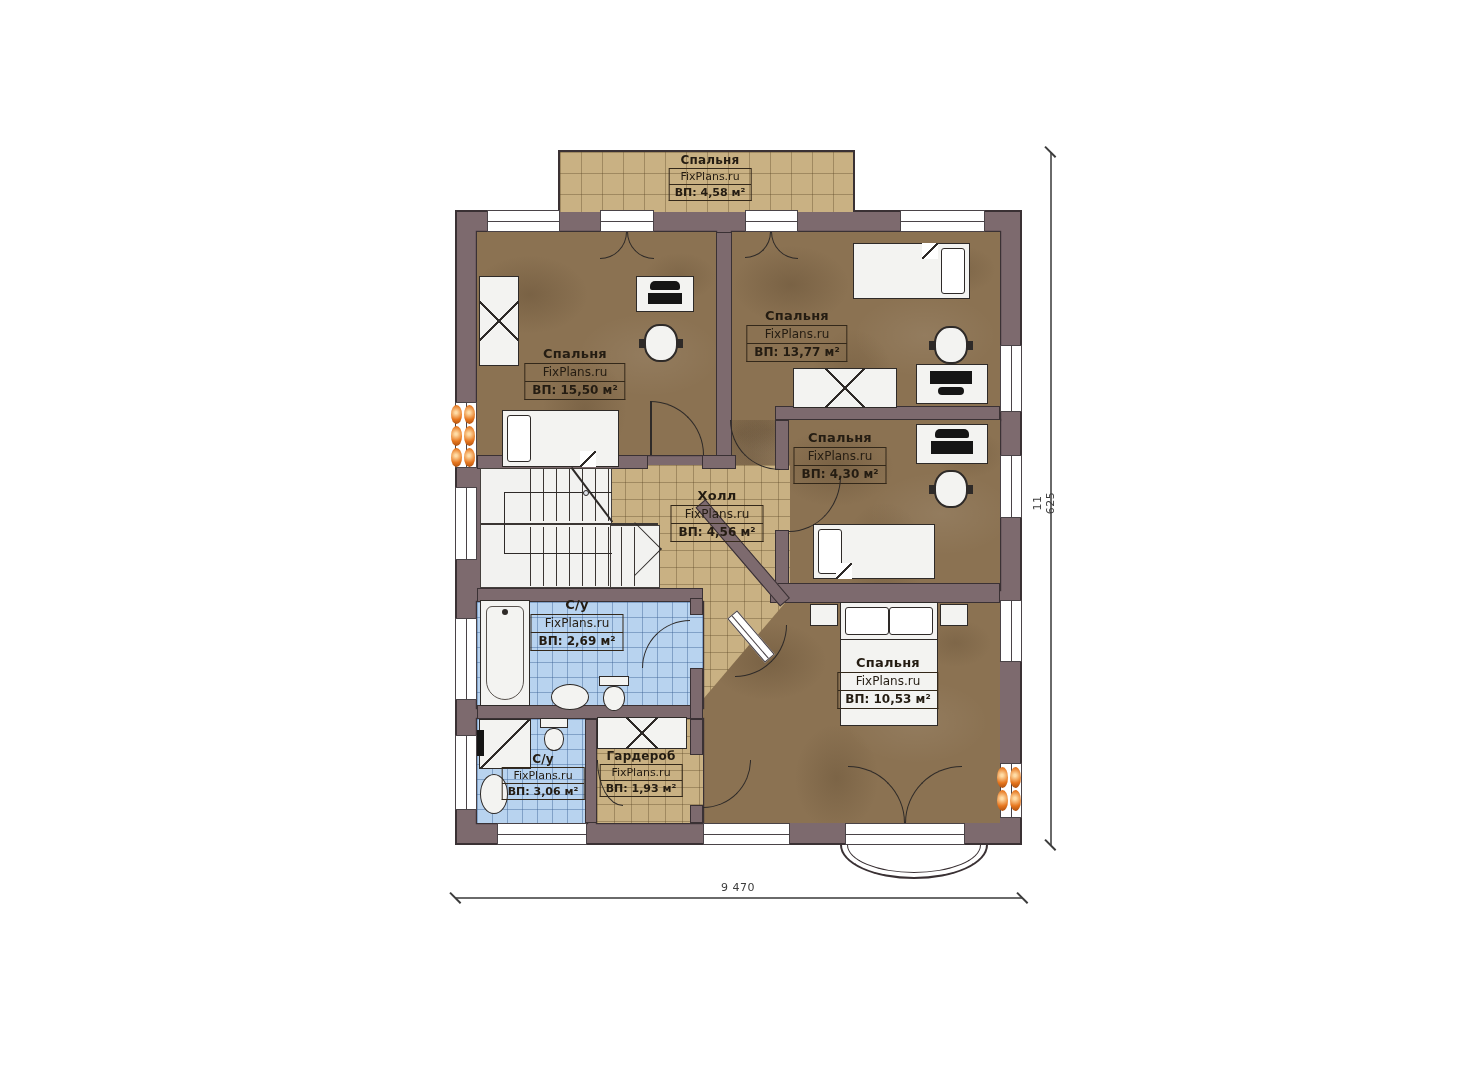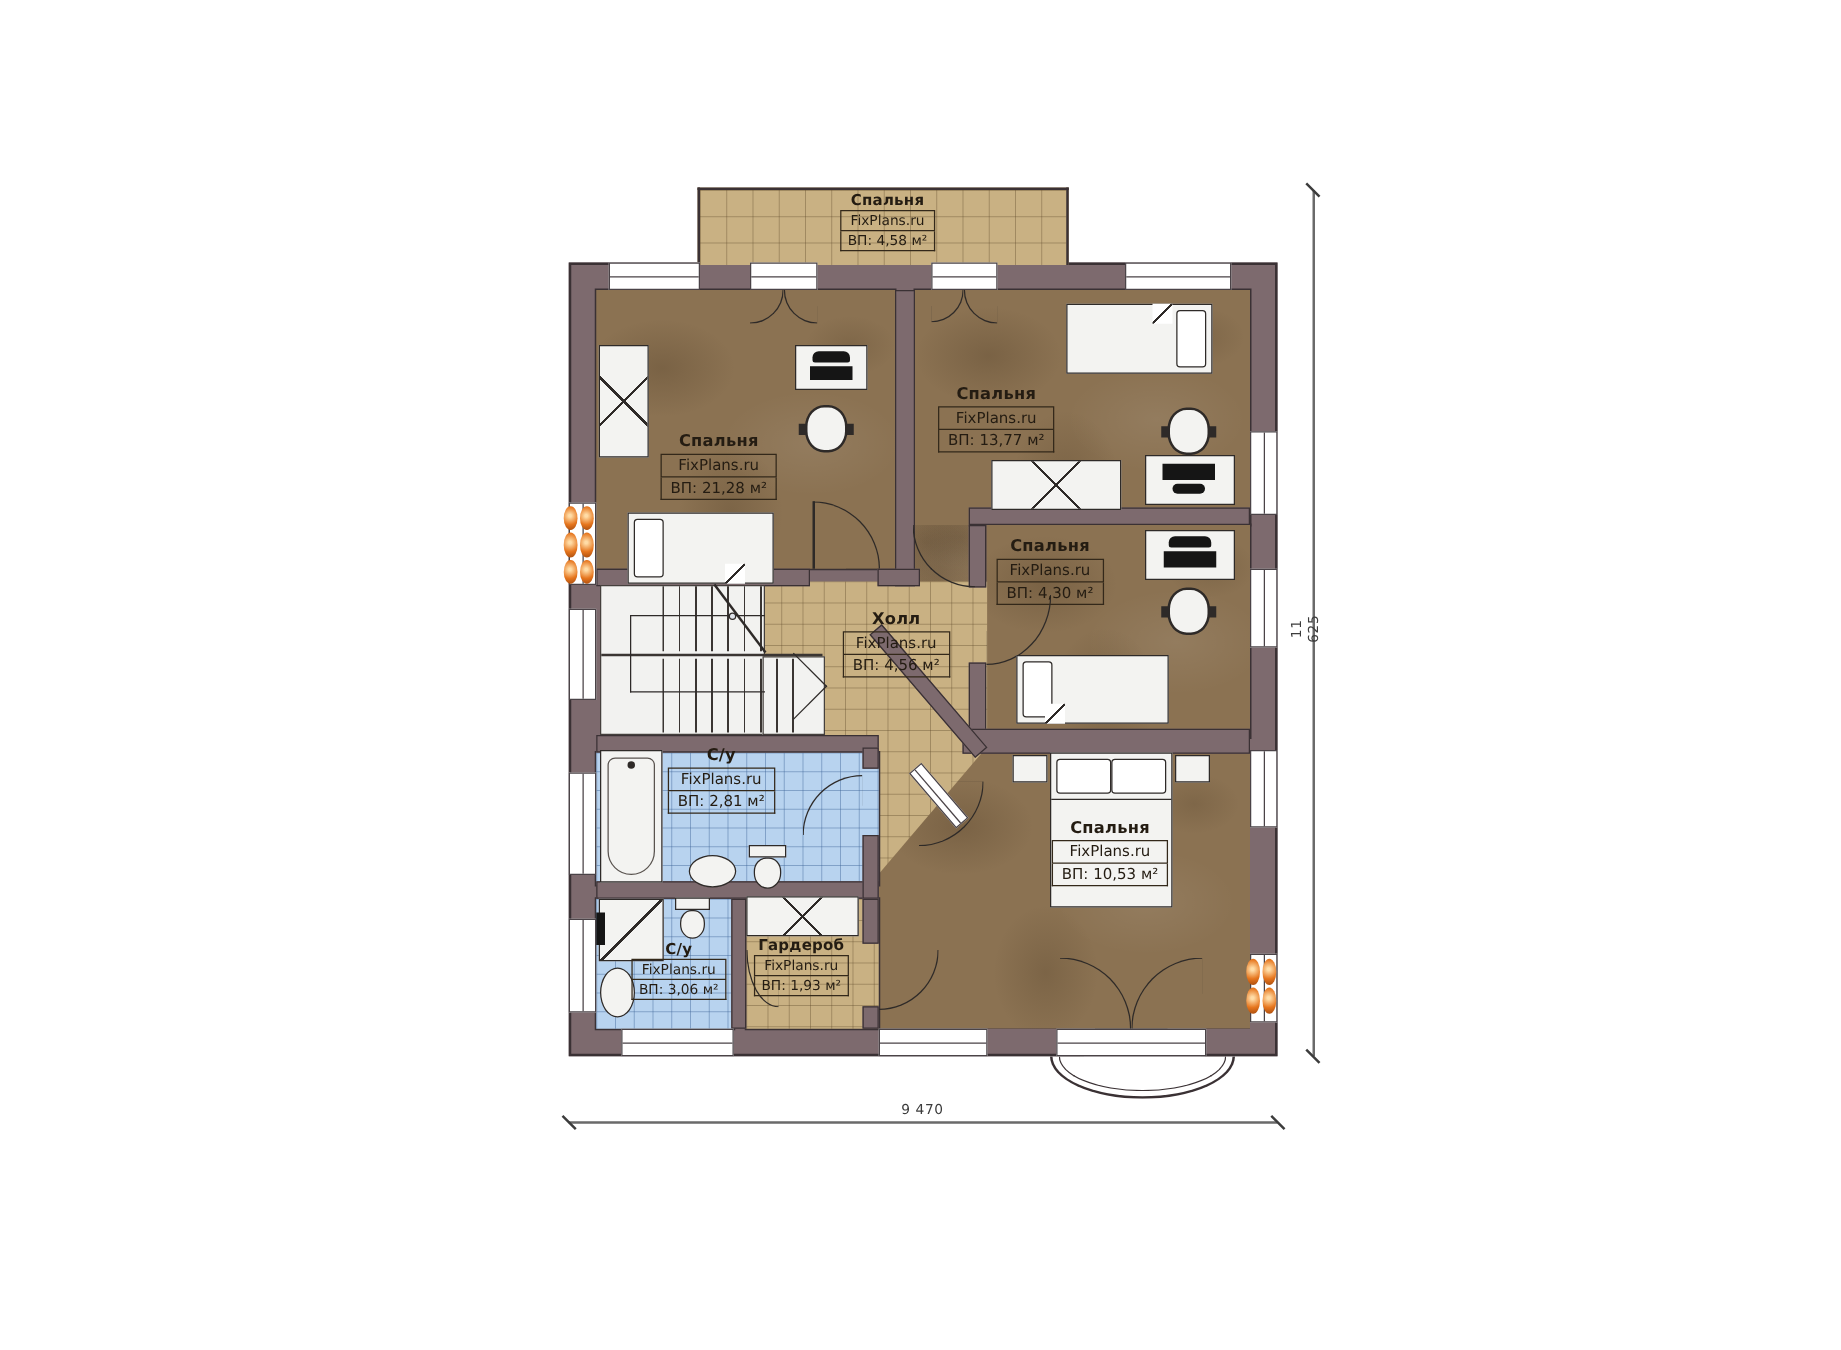--- a/index.html
+++ b/index.html
@@ -56,21 +56,21 @@
   .stair{background:#f2f2f0;border:1.2px solid #45403d;z-index:3;}
   .stripes{z-index:4;background-image:repeating-linear-gradient(90deg,#3a3532 0 1.3px,transparent 1.3px 13px);}
   .chev{border-top:1.6px solid #2e2a28;border-right:1.6px solid #2e2a28;transform:rotate(45deg);z-index:5;background:transparent;}
   
   .radiator{display:grid;grid-template-columns:1fr 1fr;gap:2px;padding:1px;z-index:6;}
   .raddot{border-radius:50%;background:radial-gradient(circle at 45% 40%,#ffdca6 8%,#e6761e 55%,#a84c0e 95%);}
   
   .room-label{position:absolute;transform:translateX(-50%);text-align:center;color:#241c12;z-index:30;white-space:nowrap;}
   .rl-title{font-weight:bold;font-size:13px;margin-bottom:2px;letter-spacing:.2px;}
   .rl-box{border:1.5px solid #33281a;padding:0 7px;font-size:12px;line-height:17px;}
-  .rl-area{border-top:0;}
+  .rl-area{border-top:0;font-weight:bold;}
   .room-label.small .rl-title{font-size:12px;margin-bottom:1px;}
   .room-label.small .rl-box{font-size:11px;line-height:15px;padding:0 5px;}
   
   .dim{background:#6a6a6a;z-index:20;}
   .dimtick{width:15px;height:1.5px;background:#3c3c3c;transform:rotate(45deg);z-index:21;}
   .dimtext{font-size:11px;color:#3c3c3c;z-index:21;letter-spacing:.5px;}
   .bayarc{border:2px solid #3a3134;border-top:none;border-radius:0 0 50% 50%/0 0 100% 100%;z-index:2;background:transparent;}
 </style>
 </head>
 <body>
@@ -225,41 +225,41 @@
   <div class="a furn xbox" style="left:597px;top:717px;width:90px;height:32px;"></div>
 
   <div class="room-label small" style="left:710px;top:153px;">
     <div class="rl-title">Спальня</div>
     <div class="rl-box">FixPlans.ru</div>
     <div class="rl-box rl-area">ВП: 4,58 м²</div>
   </div>
   <div class="room-label" style="left:575px;top:346px;">
     <div class="rl-title">Спальня</div>
     <div class="rl-box">FixPlans.ru</div>
-    <div class="rl-box rl-area">ВП: 21,28 м²</div>
+    <div class="rl-box rl-area">ВП: 15,50 м²</div>
   </div>
   <div class="room-label" style="left:797px;top:308px;">
     <div class="rl-title">Спальня</div>
     <div class="rl-box">FixPlans.ru</div>
     <div class="rl-box rl-area">ВП: 13,77 м²</div>
   </div>
   <div class="room-label" style="left:840px;top:430px;">
     <div class="rl-title">Спальня</div>
     <div class="rl-box">FixPlans.ru</div>
     <div class="rl-box rl-area">ВП: 4,30 м²</div>
   </div>
   <div class="room-label" style="left:717px;top:488px;">
     <div class="rl-title">Холл</div>
     <div class="rl-box">FixPlans.ru</div>
     <div class="rl-box rl-area">ВП: 4,56 м²</div>
   </div>
   <div class="room-label" style="left:577px;top:597px;">
     <div class="rl-title">С/у</div>
     <div class="rl-box">FixPlans.ru</div>
-    <div class="rl-box rl-area">ВП: 2,81 м²</div>
+    <div class="rl-box rl-area">ВП: 2,69 м²</div>
   </div>
   <div class="room-label small" style="left:543px;top:752px;">
     <div class="rl-title">С/у</div>
     <div class="rl-box">FixPlans.ru</div>
     <div class="rl-box rl-area">ВП: 3,06 м²</div>
   </div>
   <div class="room-label small" style="left:641px;top:749px;">
     <div class="rl-title">Гардероб</div>
     <div class="rl-box">FixPlans.ru</div>
     <div class="rl-box rl-area">ВП: 1,93 м²</div>

